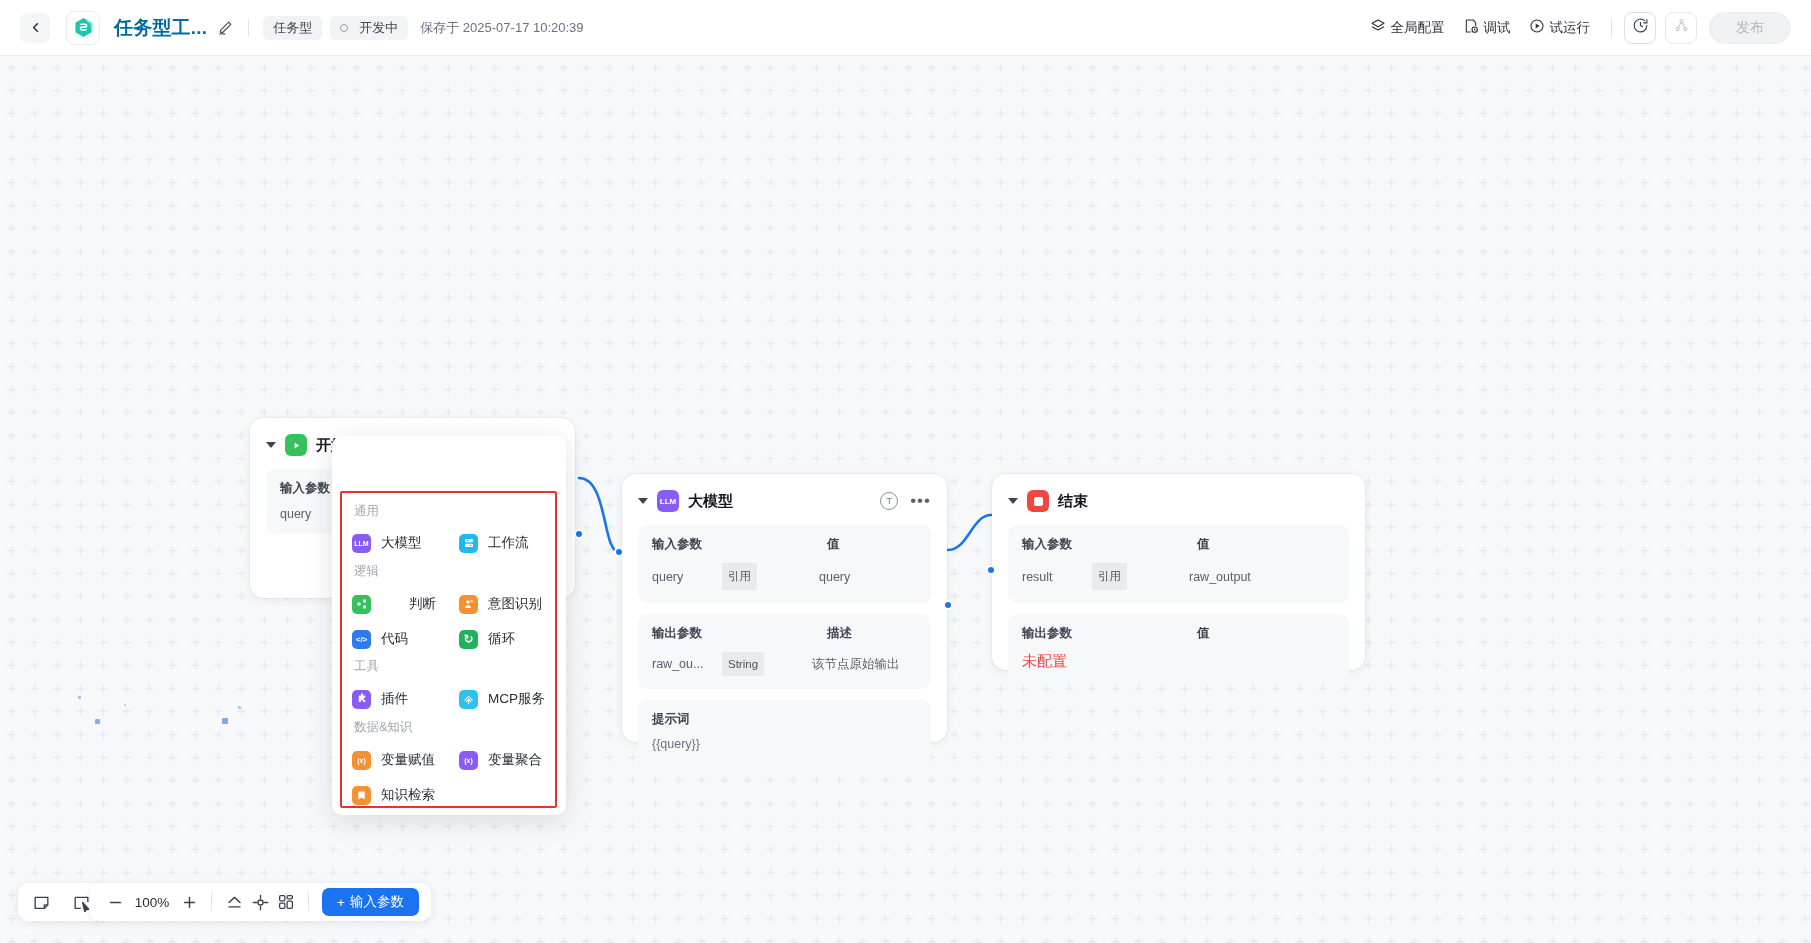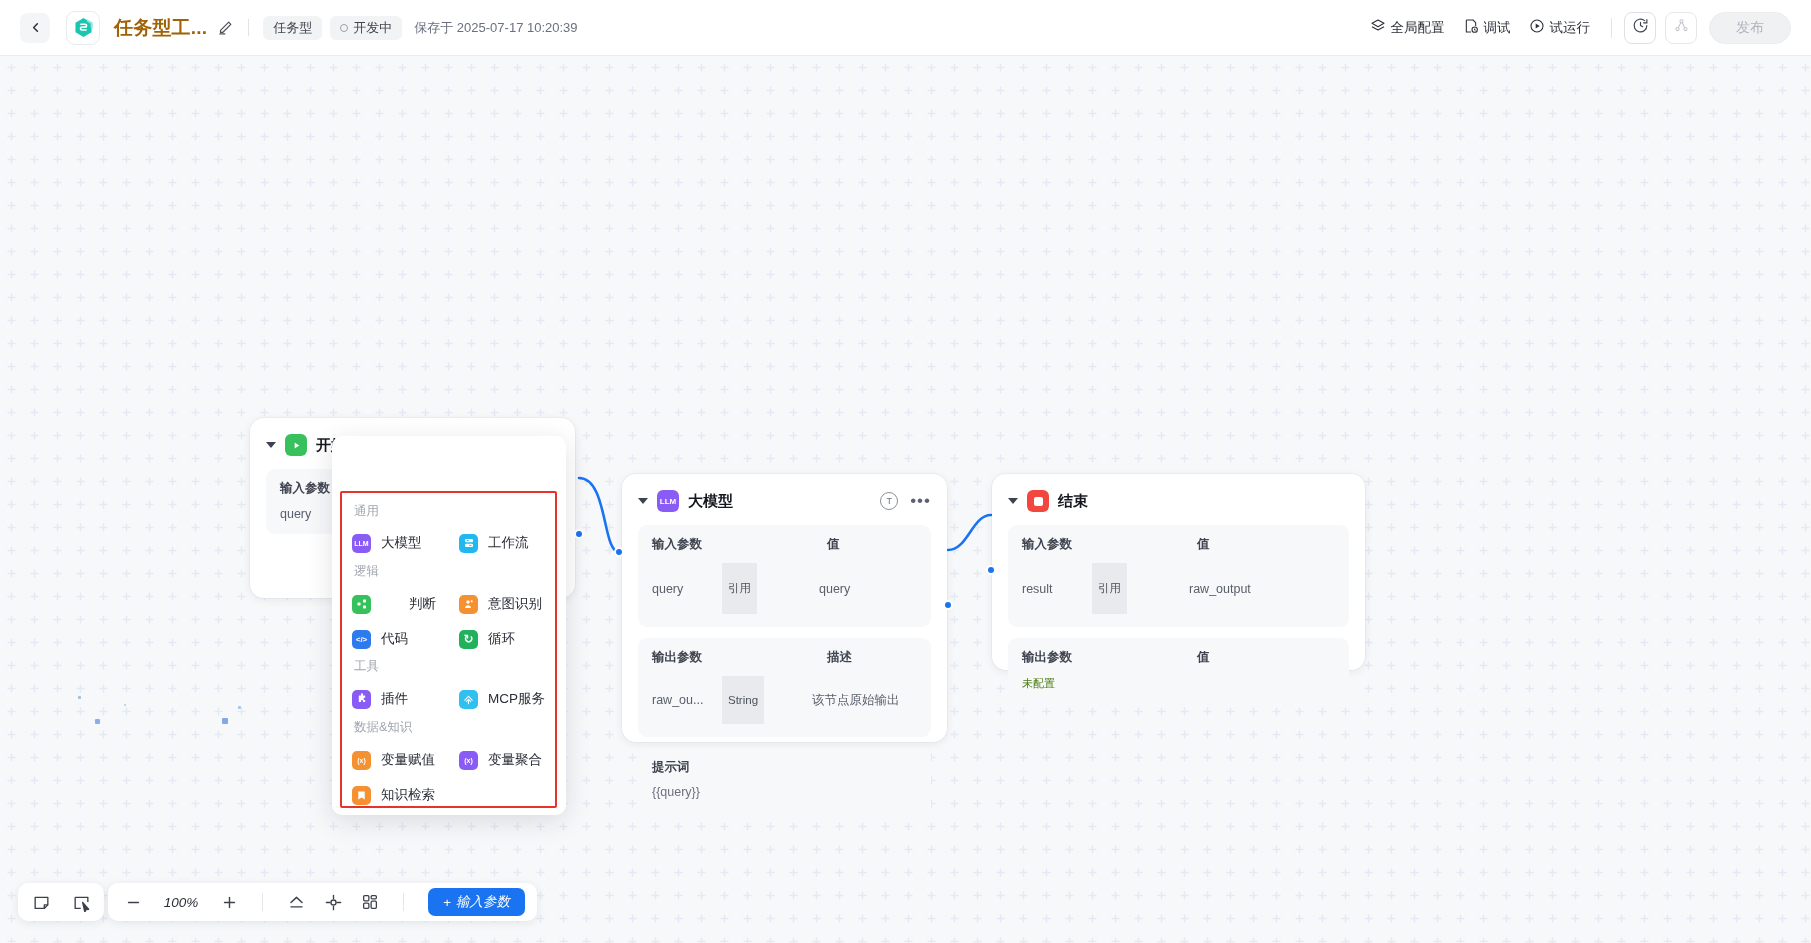--- a/index.html
+++ b/index.html
@@ -23,31 +23,31 @@
     display: flex; align-items: center; justify-content: center;
     cursor: pointer; color: #2c3038;
   }
   .back-btn svg { display: block; }
   .app-logo {
     width: 34px; height: 34px; margin-left: 16px; border-radius: 9px;
     border: 1px solid #e9eaee; background: #fff;
     display: flex; align-items: center; justify-content: center;
   }
   .wf-title {
-    margin-left: 14px; font-size: 19px; font-weight: bold; color: #a16207;
+    margin-left: 14px; font-size: 19px; font-weight: bold; color: #0369a1;
     letter-spacing: .2px; white-space: nowrap;
   }
   .edit-pencil { margin-left: 10px; width: 17px; height: 17px; color: #4a4f59; cursor: pointer; }
   .hdr-divider { width: 1px; height: 17px; background: #e2e3e8; margin: 0 14px; }
   .chip {
     height: 24px; padding: 0 10px; border-radius: 6px; background: #f2f3f5;
     display: flex; align-items: center; font-size: 13px; color: #41454e;
     white-space: nowrap;
   }
-  .chip.status { margin-left: 8px; gap: 5px; }
+  .chip.status { margin-left: 8px; gap: 11px; }
   .chip .dot-ring {
     width: 8px; height: 8px; border-radius: 50%;
     border: 1.5px solid #9aa0ab; background: transparent;
   }
   .saved-at {
     margin-left: 12px; font-size: 13px; color: #6a7080; white-space: nowrap;
   }
   .hdr-right {
     margin-left: auto; display: flex; align-items: center; gap: 0;
     padding-right: 20px;
@@ -122,24 +122,24 @@
     background: #f7f8fa; border-radius: 9px; margin-top: 11px;
     padding: 11px 14px 13px 14px;
   }
   .sec-row { display: flex; align-items: center; }
   .sec-label { font-size: 12.5px; font-weight: bold; color: #3f4450; }
   .sec-val-hdr { font-size: 12.5px; font-weight: bold; color: #3f4450; }
   .sec-body { display: flex; align-items: center; margin-top: 10px; }
   .pname { font-size: 12.5px; color: #585e6a; white-space: nowrap; }
   .tag {
     font-size: 11.5px; color: #4b5059; background: #e8eaee;
-    border-radius: 0; padding: 18px 6px; white-space: nowrap;
+    border-radius: 0; padding: 6px 6px; white-space: nowrap;
   }
   .pval { font-size: 12.5px; color: #585e6a; white-space: nowrap; }
-  .muted-val { font-size: 11px; color: #4d7c0f; }
+  .muted-val { font-size: 15px; color: #ef4444; }
   .prompt-val { font-size: 12.5px; color: #6b7180; margin-top: 9px; }
 
   .port {
     position: absolute; width: 10px; height: 10px; border-radius: 50%;
     background: #1a73f0; border: 2px solid #ffffff; z-index: 8; cursor: pointer;
   }
 
   
   .picker {
     position: absolute; background: #ffffff; border-radius: 10px;
@@ -159,21 +159,21 @@
   }
   .pick-label { font-size: 13.5px; color: #2a2e37; white-space: nowrap; }
 
   
   .tb {
     position: absolute; bottom: 22px; height: 38px; background: #fff;
     border-radius: 10px; box-shadow: 0 2px 10px rgba(22,28,45,.09);
     display: flex; align-items: center; z-index: 30;
   }
   .tb-a { left: 18px; padding: 0 10px; gap: 14px; }
-  .tb-b { left: 108px; padding: 0 12px; gap: 11px; font-style: italic; }
+  .tb-b { left: 90px; padding: 0 12px; gap: 0; }
   .tb-icon {
     width: 26px; height: 26px; display: flex; align-items: center;
     justify-content: center; color: #3c414b; cursor: pointer; border-radius: 6px;
   }
   .zoom-txt { font-size: 13.5px; color: #2a2e37; width: 48px; text-align: center; cursor: pointer; }
   .tb-sep { width: 1px; height: 18px; background: #e5e6ea; margin: 0 9px; }
   .add-node-btn {
     height: 28px; padding: 0 15px; border-radius: 7px; background: #1a73f0;
     color: #fff; font-size: 13.5px; display: flex; align-items: center;
     gap: 5px; cursor: pointer; margin-left: 4px; white-space: nowrap;

